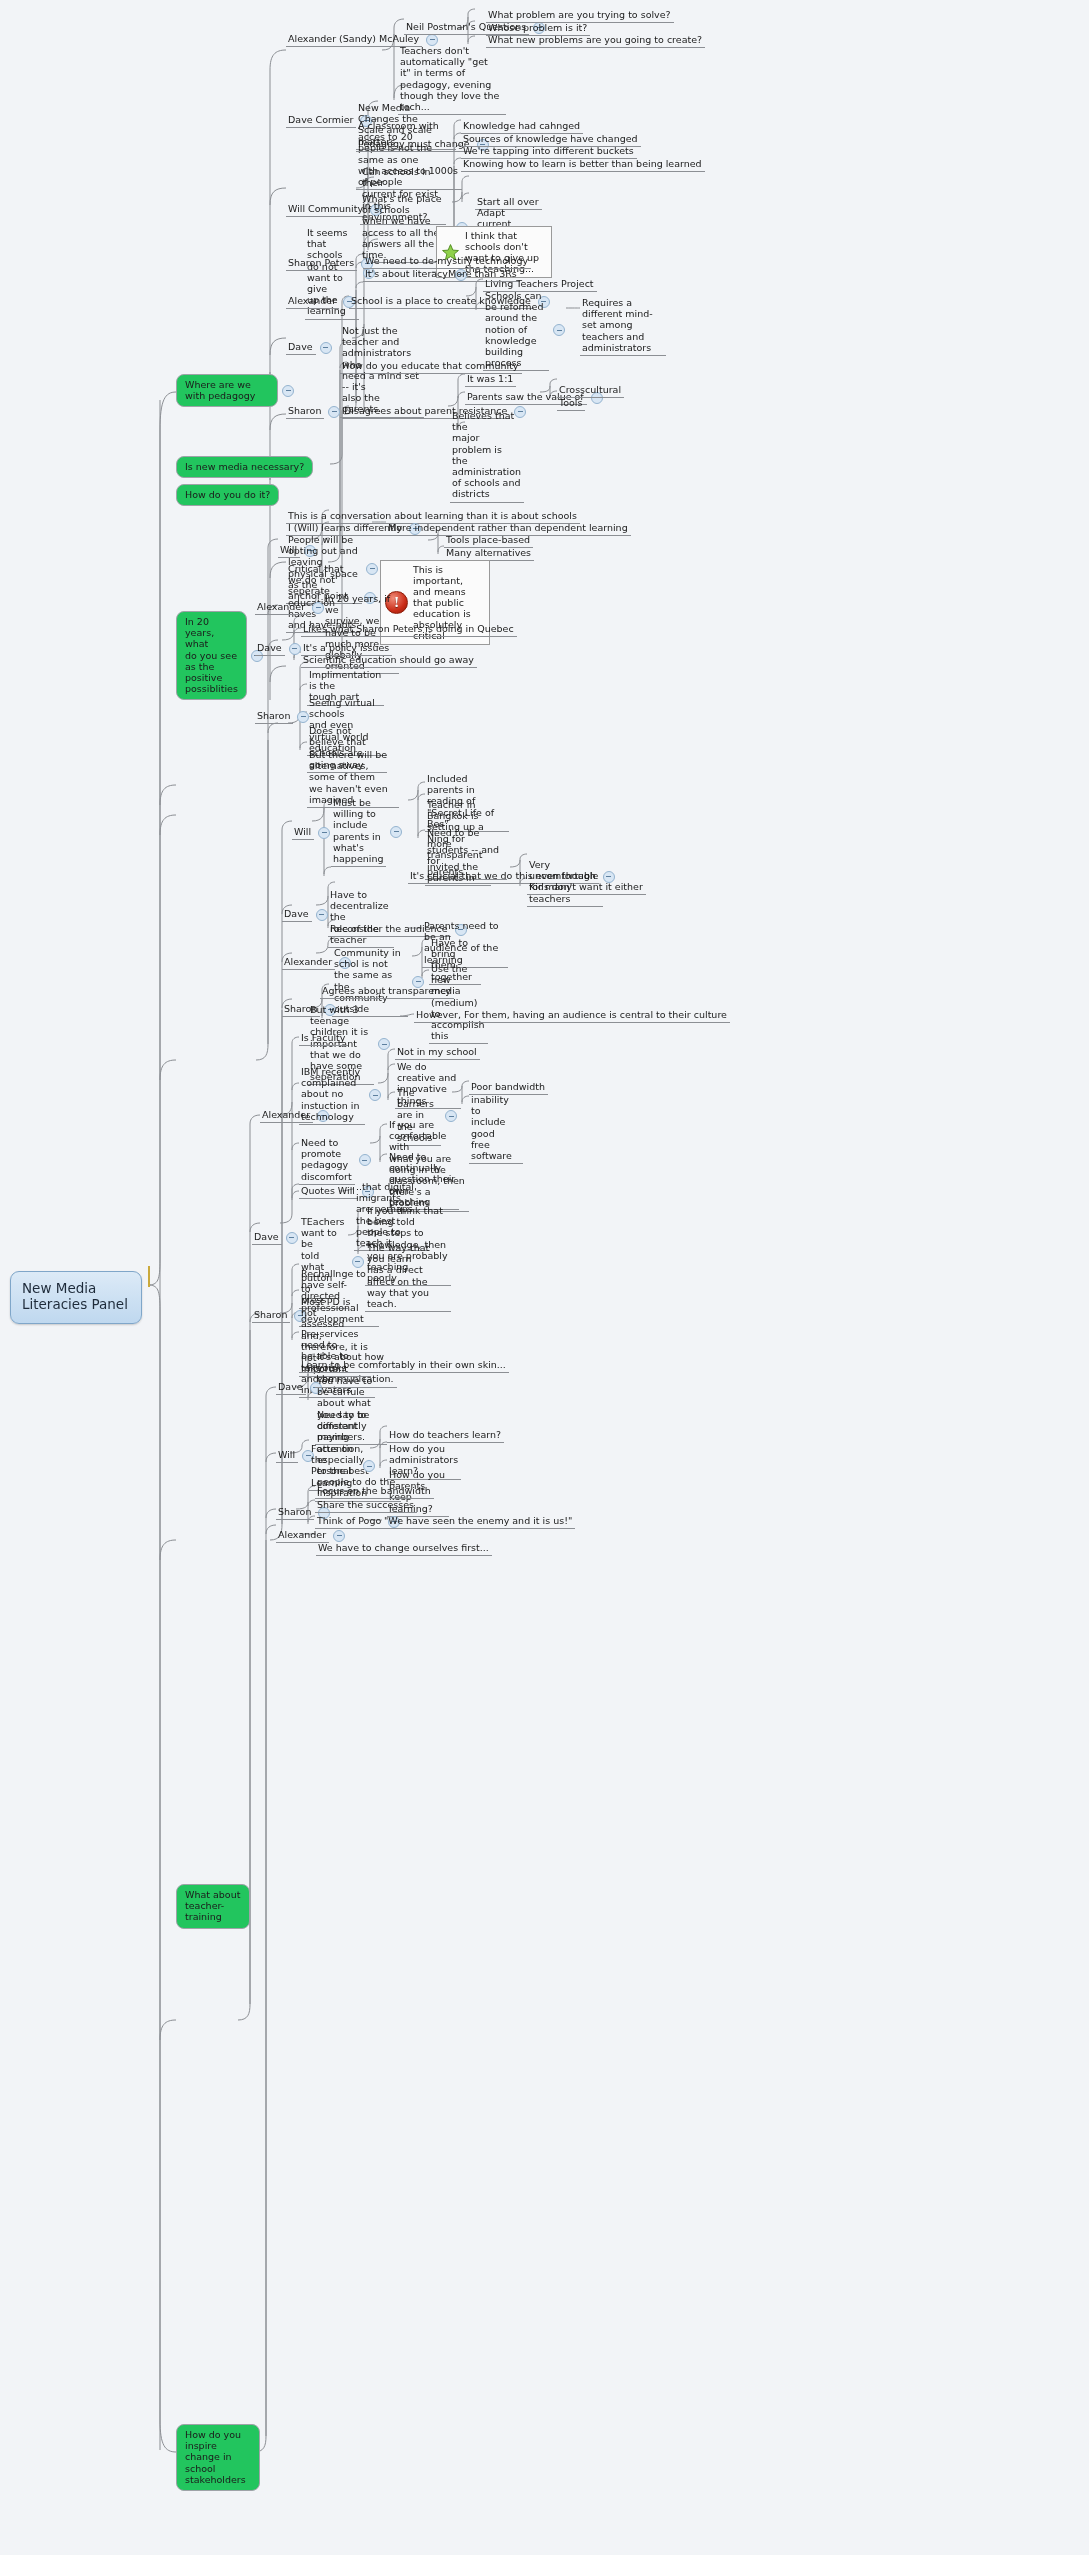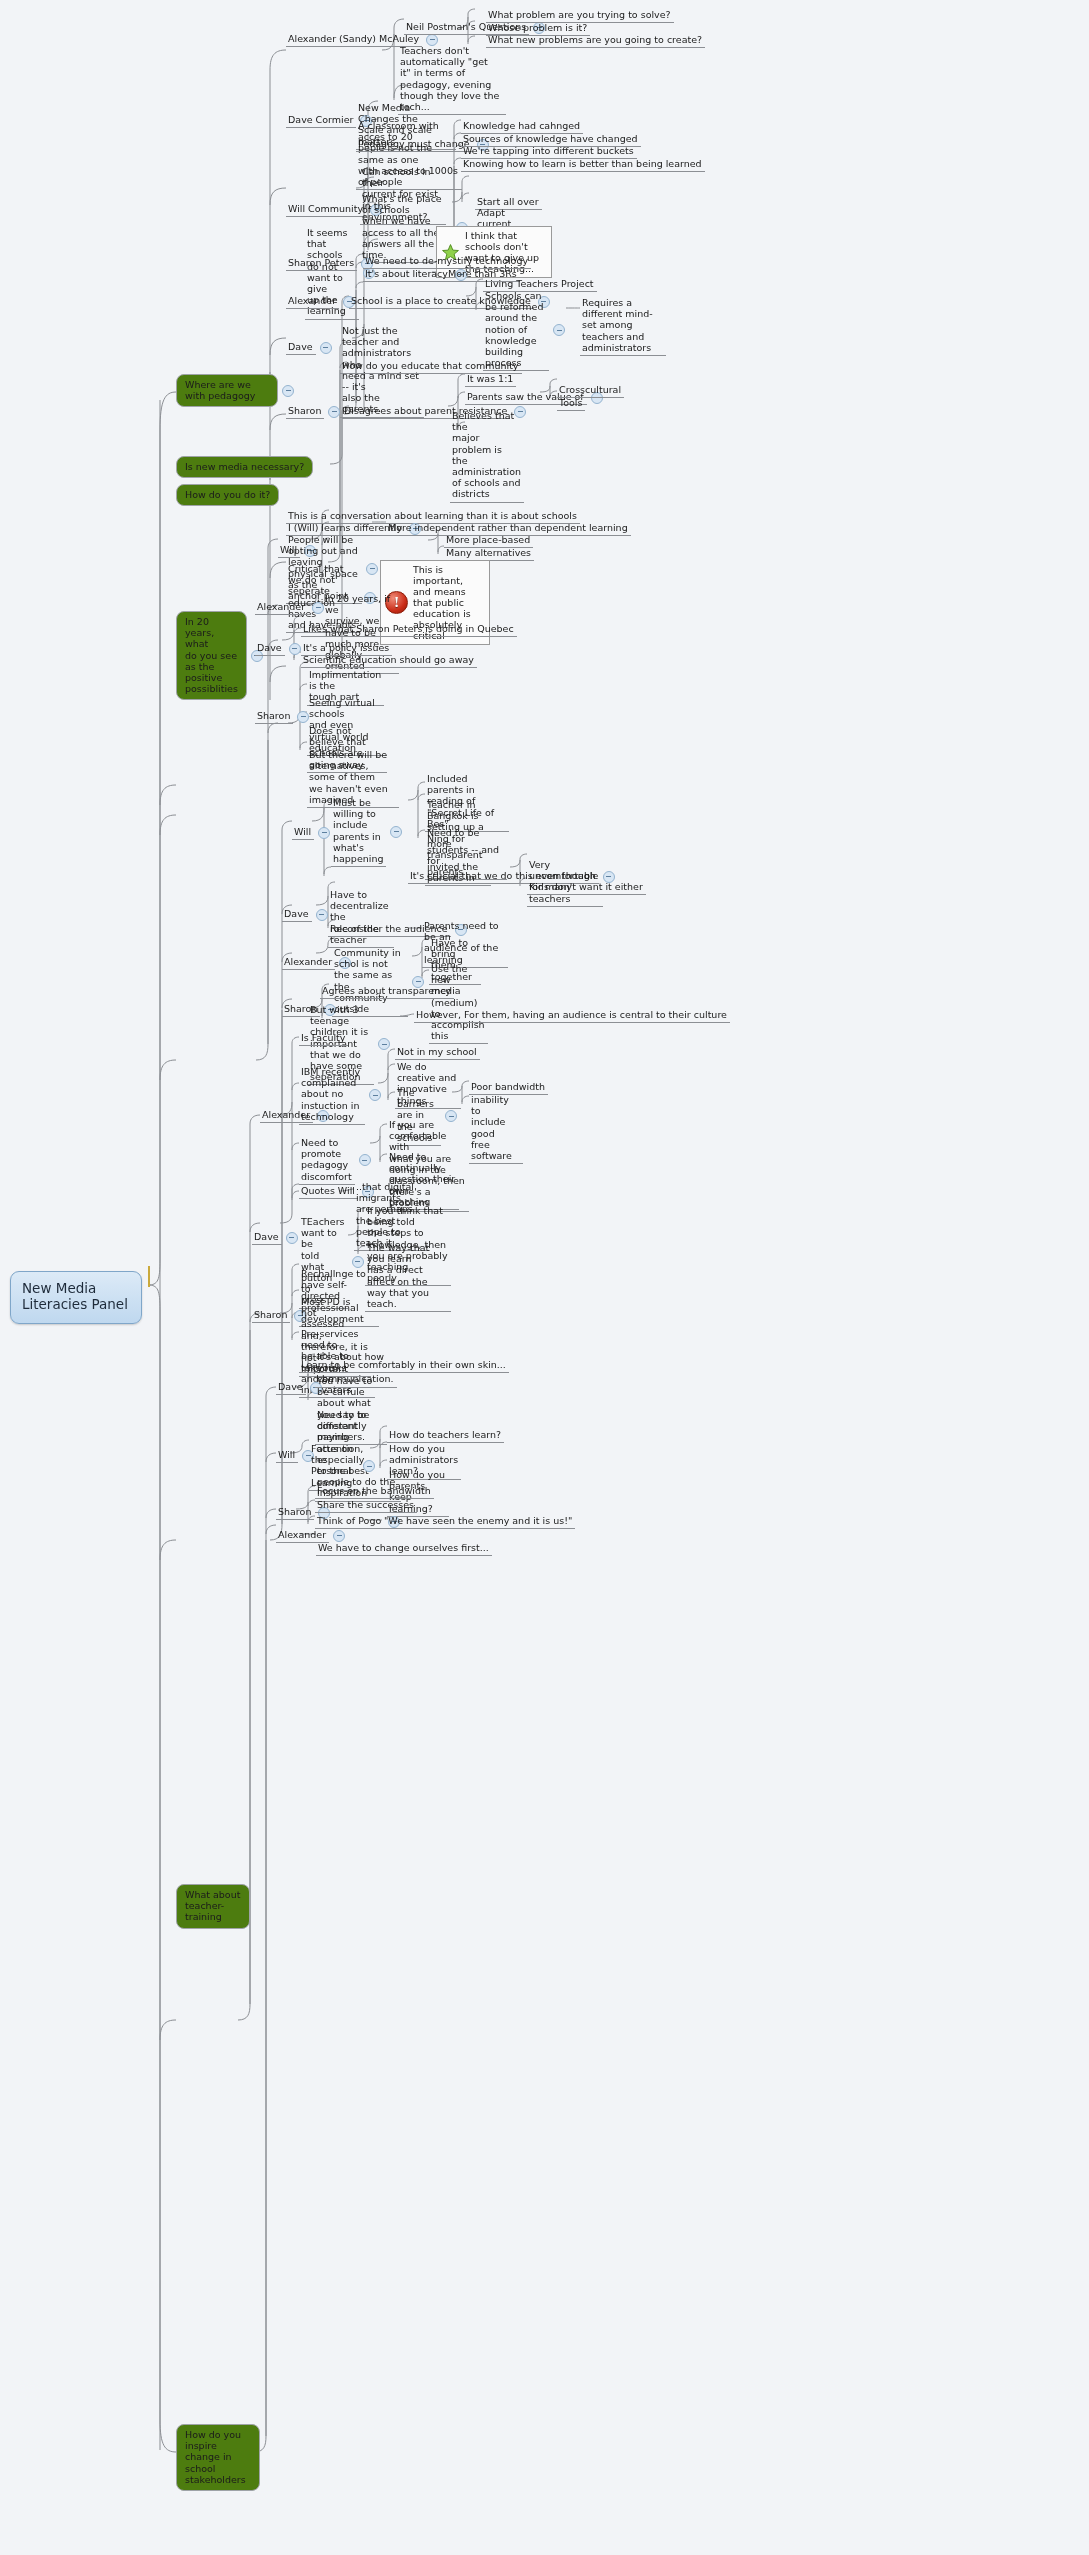--- a/index.html
+++ b/index.html
@@ -45,21 +45,21 @@
     border:1px solid #7fa6c9;
     border-radius:9px;
     box-shadow:0 1px 2px rgba(0,0,0,.18);
     width:110px;
   }
 
   
   .n-l1 .txt{
     font-size:9.5px;
     padding:4px 8px 5px 8px;
-    background:#4d7c0f;
+    background:#22c55e;
     border:1px solid #9fa3a8;
     border-radius:8px;
   }
 
   
   .n-callout{
     display:flex;align-items:center;gap:5px;
     background:#fbfbfb;
     border:1px solid #9a9a9a;
     padding:3px 6px 3px 4px;
@@ -509,21 +509,21 @@
   <div class="node n-plain" style="left:386px;top:521px">
     <span class="txt">More independent rather than dependent learning</span>
   </div>
   <div class="node n-plain" style="left:286px;top:533px;width:92px">
     <span class="txt">People will be opting out and
 leaving physical space as the
 anchor point</span>
     <span class="toggle right"></span>
   </div>
   <div class="node n-plain" style="left:444px;top:533px">
-    <span class="txt">More place-based</span>
+    <span class="txt">Tools place-based</span>
   </div>
   <div class="node n-plain" style="left:444px;top:546px">
     <span class="txt">Many alternatives</span>
   </div>
   <div class="node n-plain" style="left:286px;top:562px;width:90px">
     <span class="txt">Critical that we do not
 seperate education haves
 and have-nots</span>
     <span class="toggle right"></span>
   </div>

